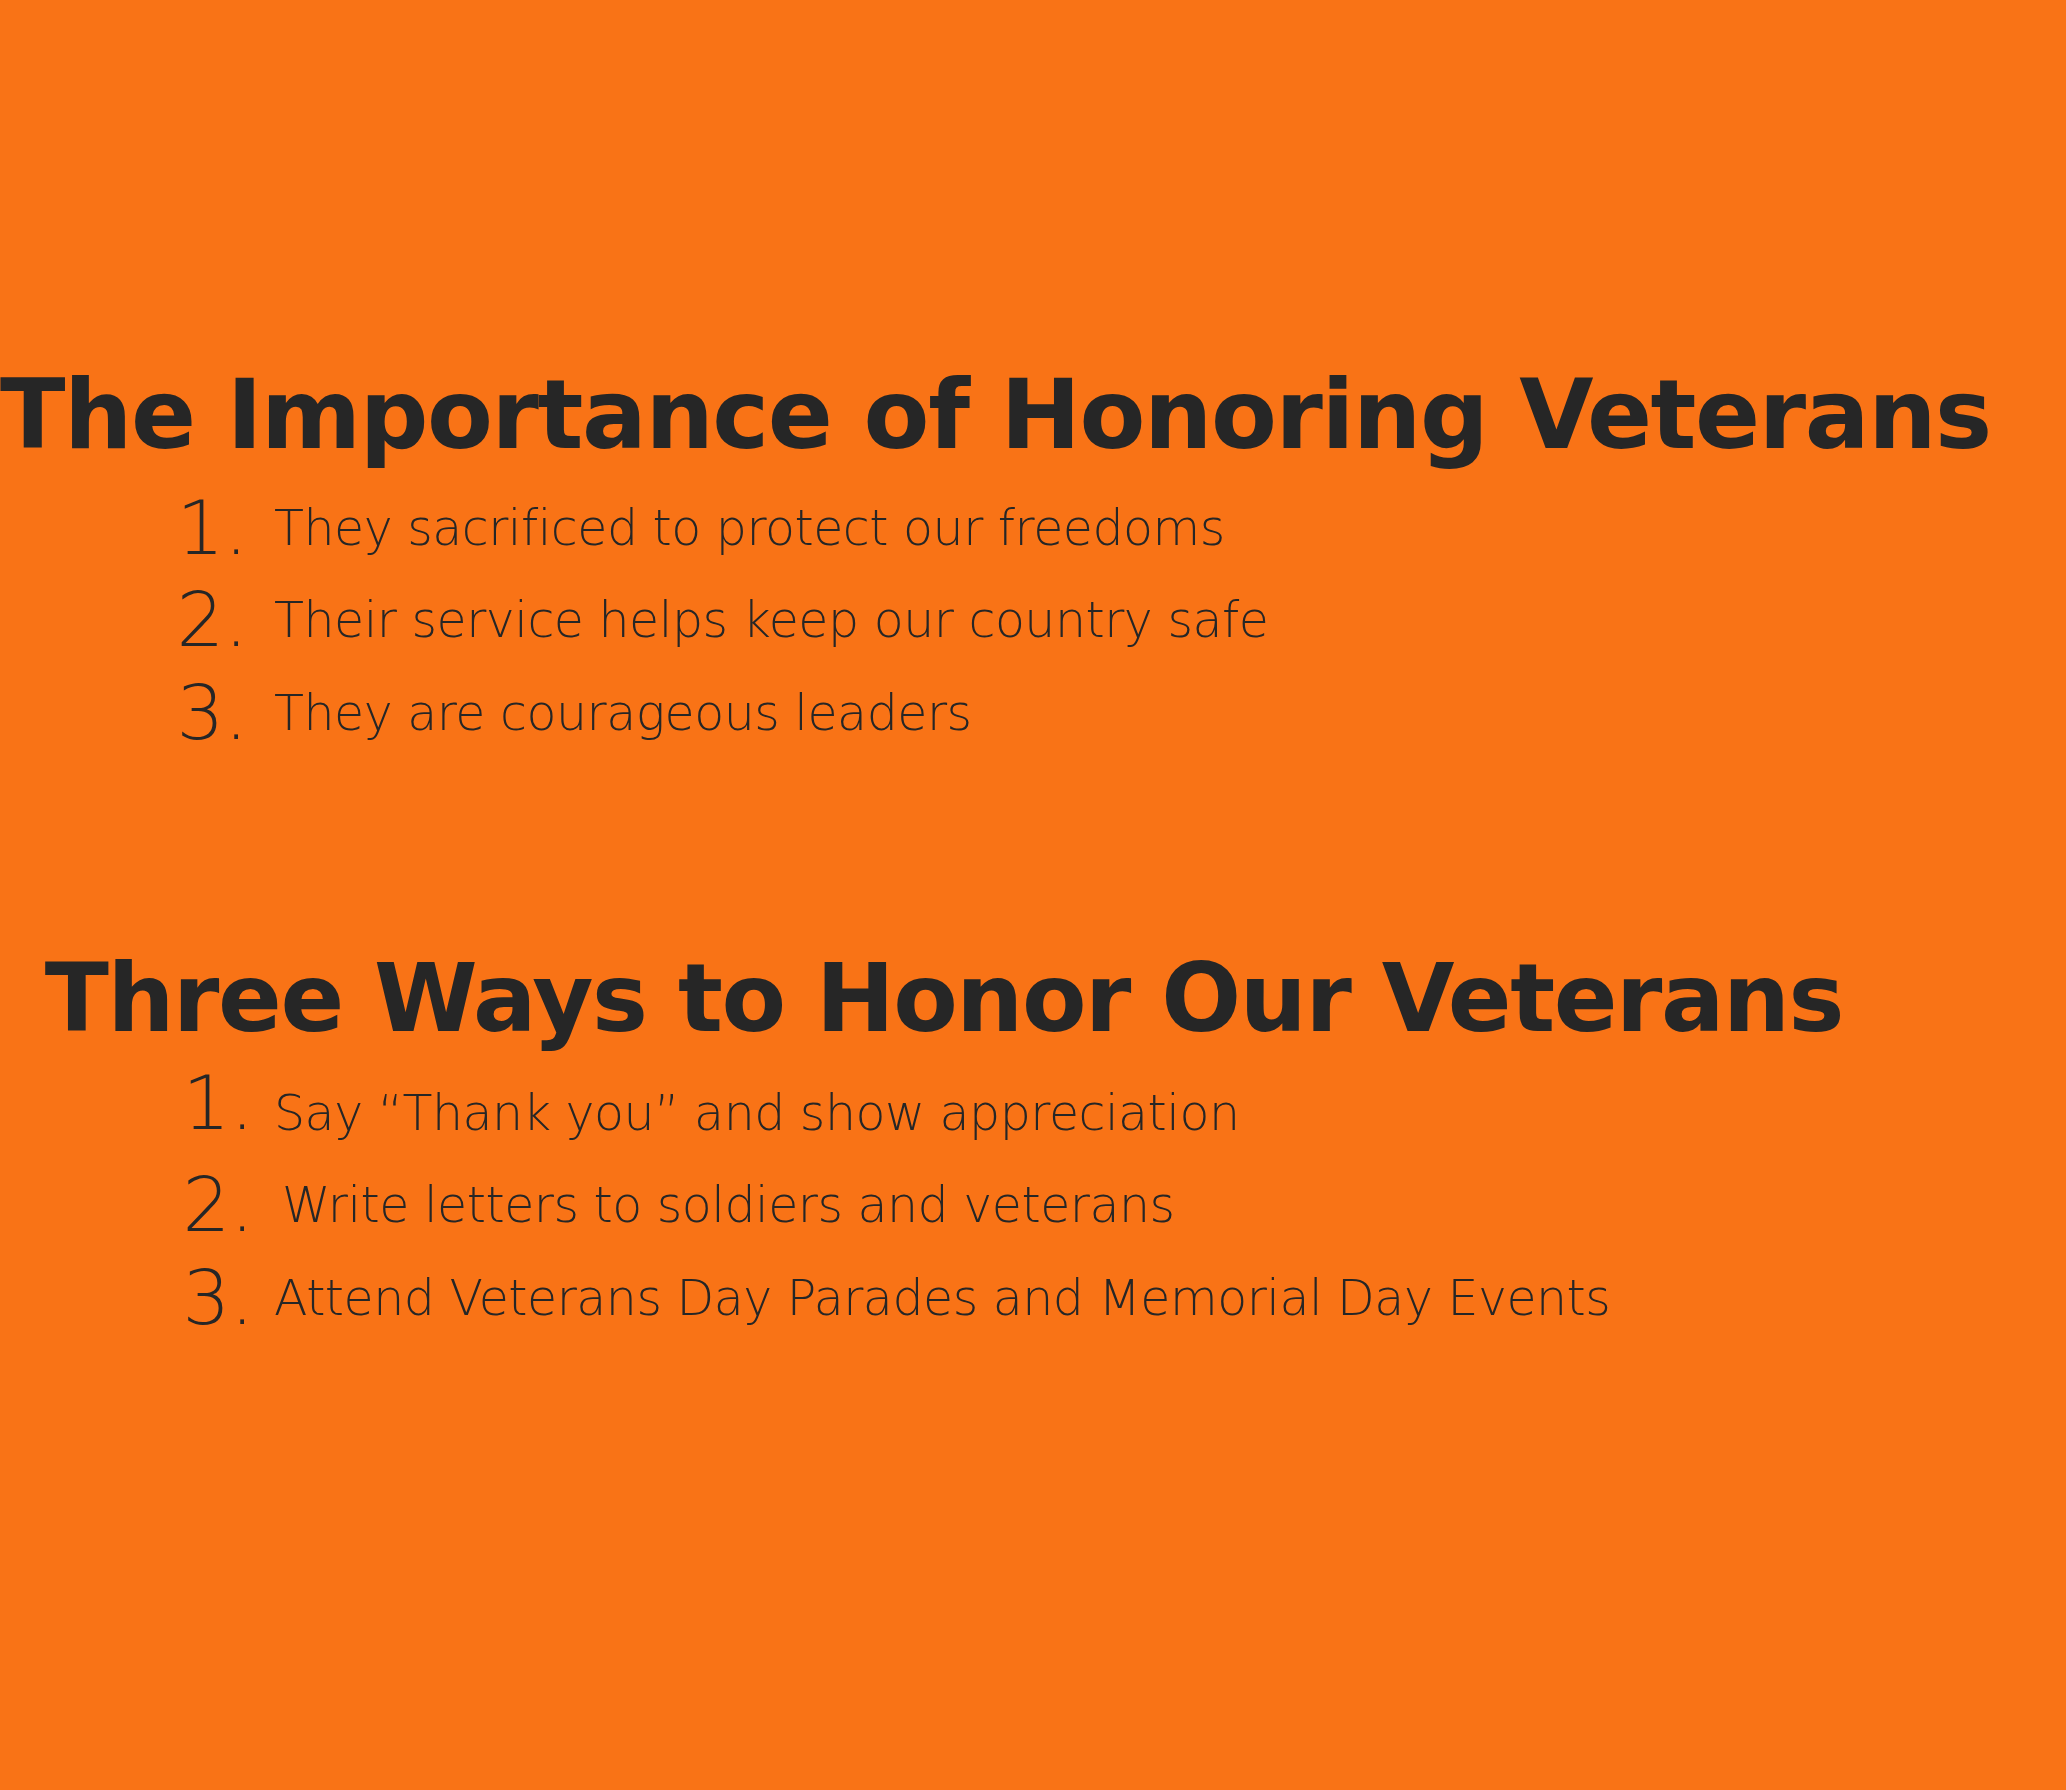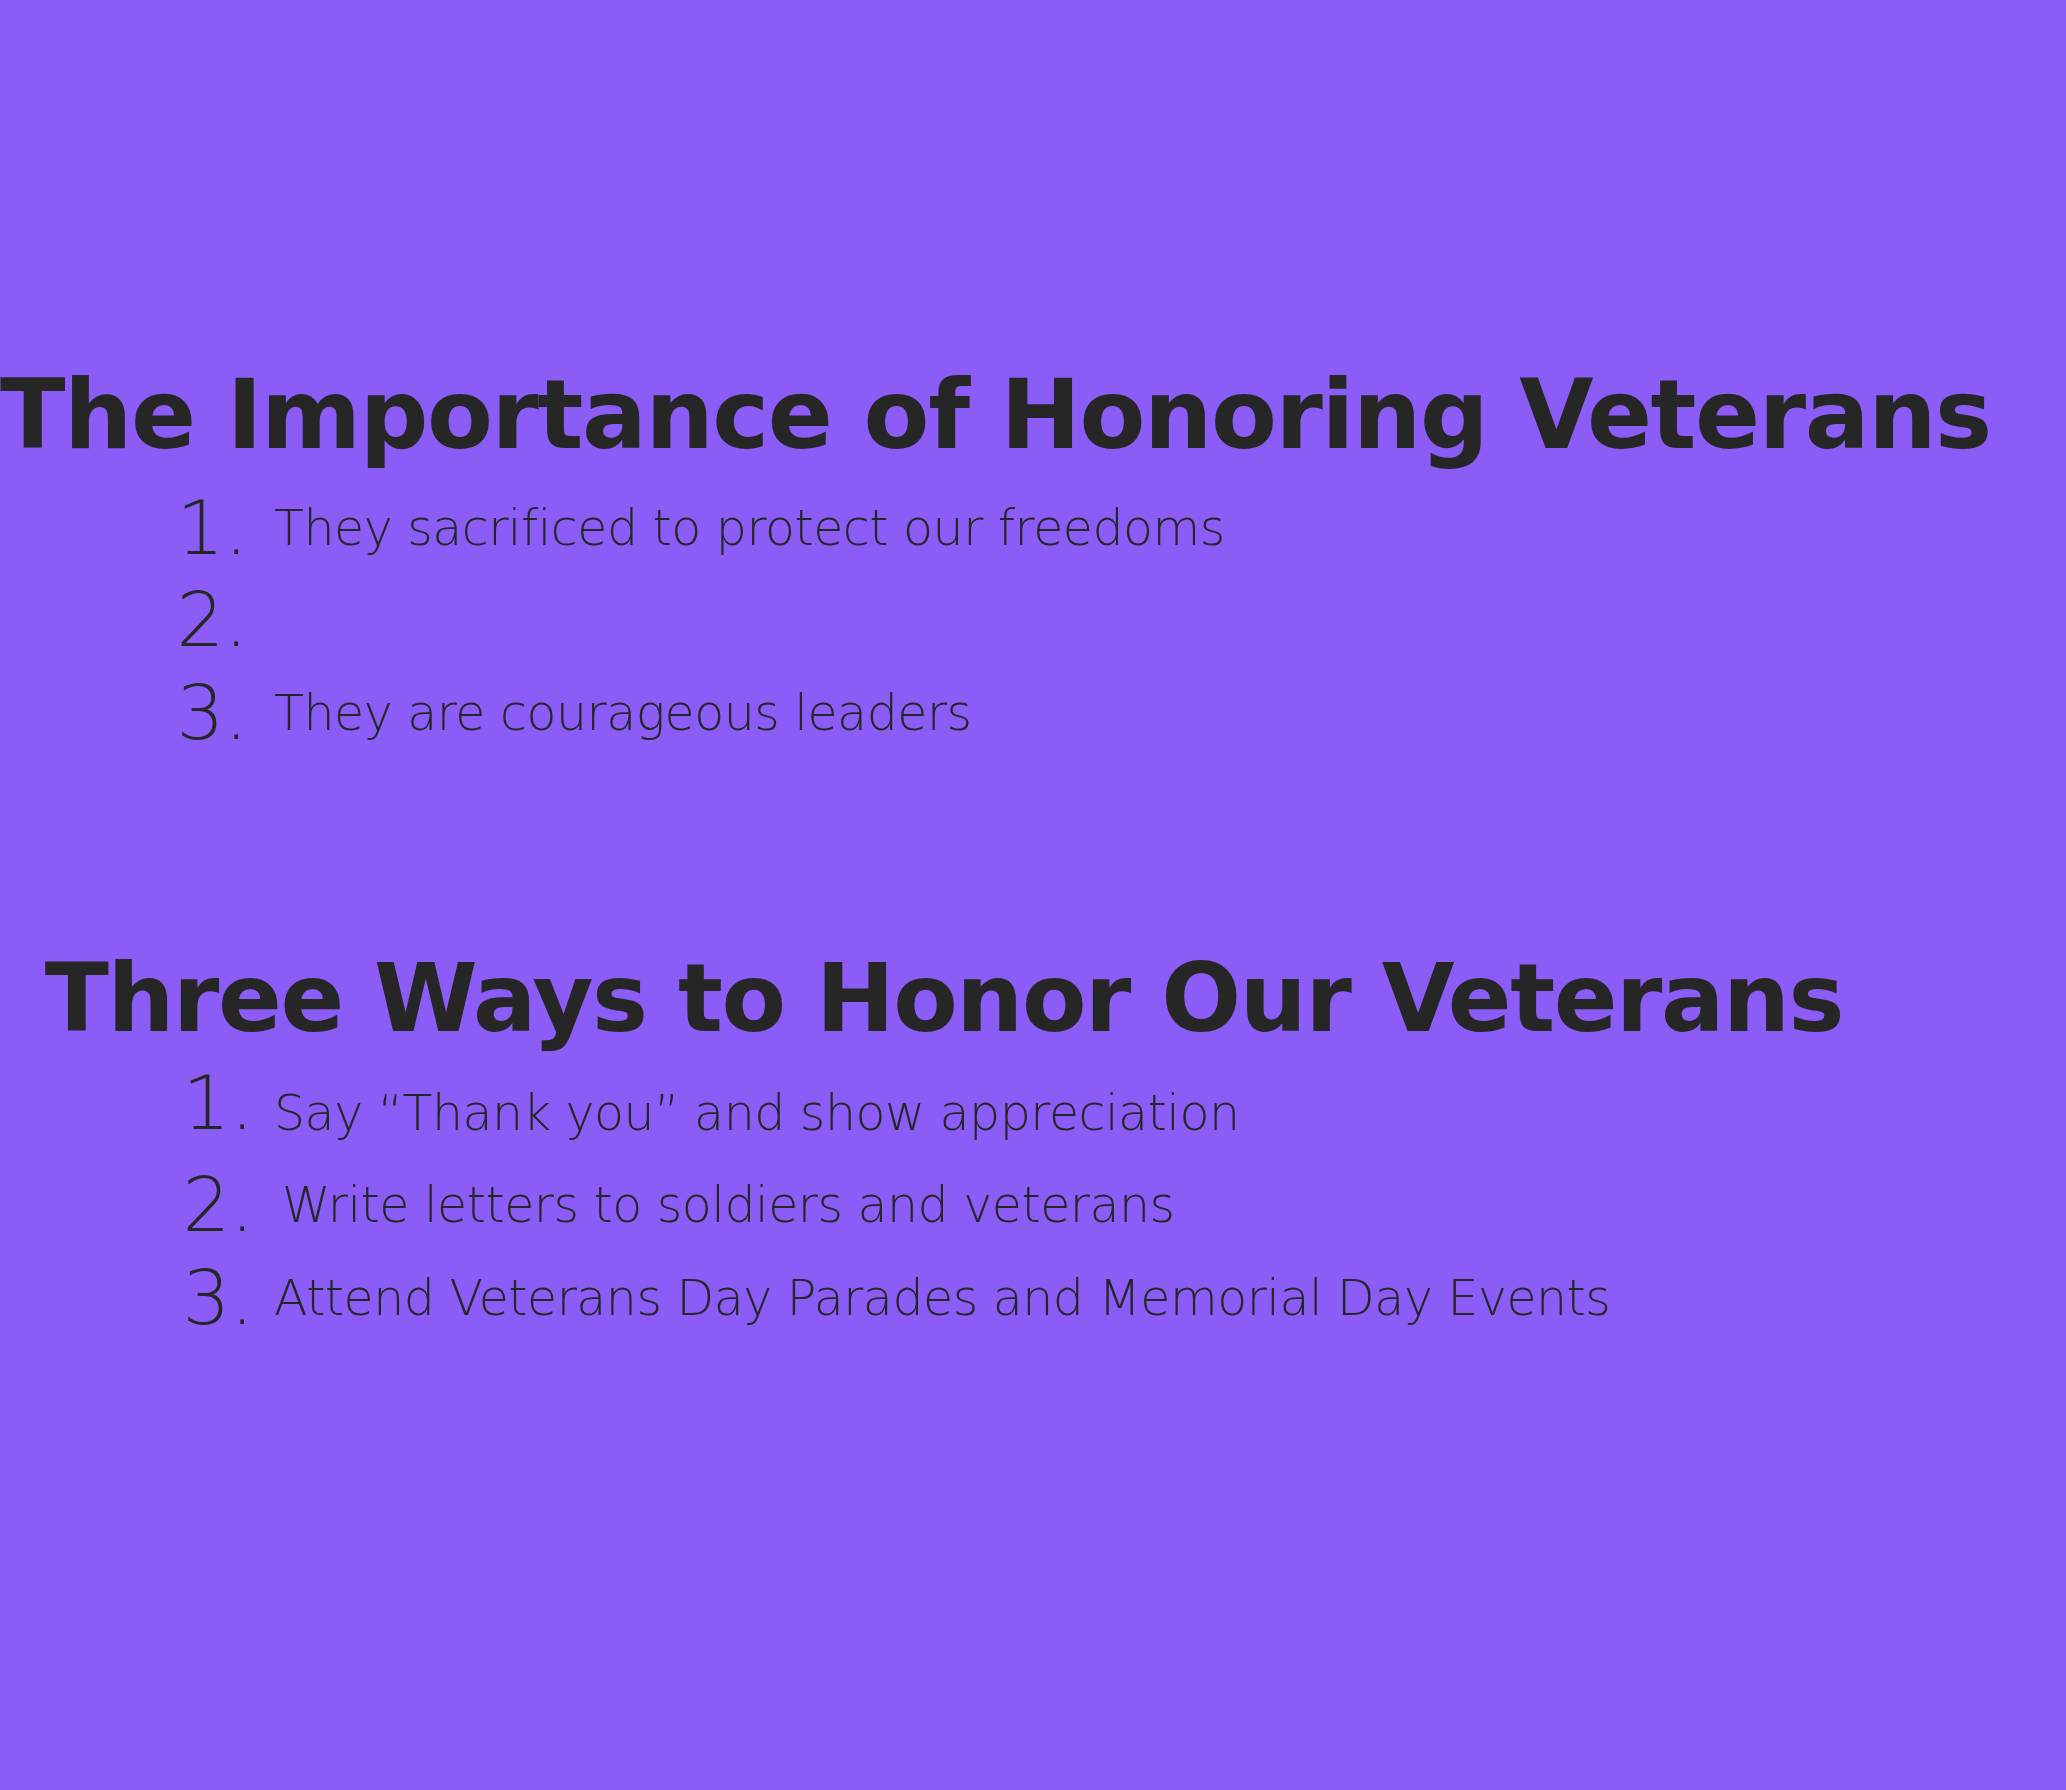--- a/index.html
+++ b/index.html
@@ -101,32 +101,33 @@
     line-height: 87px;
     letter-spacing: -0.5px;
     color: #262626;
   }
 
   #list-2 .list-marker { padding-right: 20px; }
 </style>
 </head>
 <body style="background: rgb(176, 207, 81);">
 
-<div class="slide" style="background: #8b5cf6;">
+<div class="slide" style="background: #f97316;">
   <div class="content">
 
     <h1 id="heading-1" class="section-heading" style="color: rgb(38, 38, 38);">The Importance of Honoring Veterans</h1>
 
     <ol id="list-1" class="num-list">
       <li class="list-row">
         <span class="list-marker" style="color: rgb(38, 38, 38);">1.</span>
         <span class="list-text" style="color: rgb(38, 38, 38);">They sacrificed to protect our freedoms</span>
       </li>
       <li class="list-row">
         <span class="list-marker" style="color: rgb(38, 38, 38);">2.</span>
+        <span class="list-text" style="color: rgb(38, 38, 38);">Their service helps keep our country safe</span>
       </li>
       <li class="list-row">
         <span class="list-marker" style="color: rgb(38, 38, 38);">3.</span>
         <span class="list-text" style="color: rgb(38, 38, 38);">They are courageous leaders</span>
       </li>
     </ol>
 
     <h1 id="heading-2" class="section-heading" style="color: rgb(38, 38, 38);">Three Ways to Honor Our Veterans</h1>
 
     <ol id="list-2" class="num-list">

